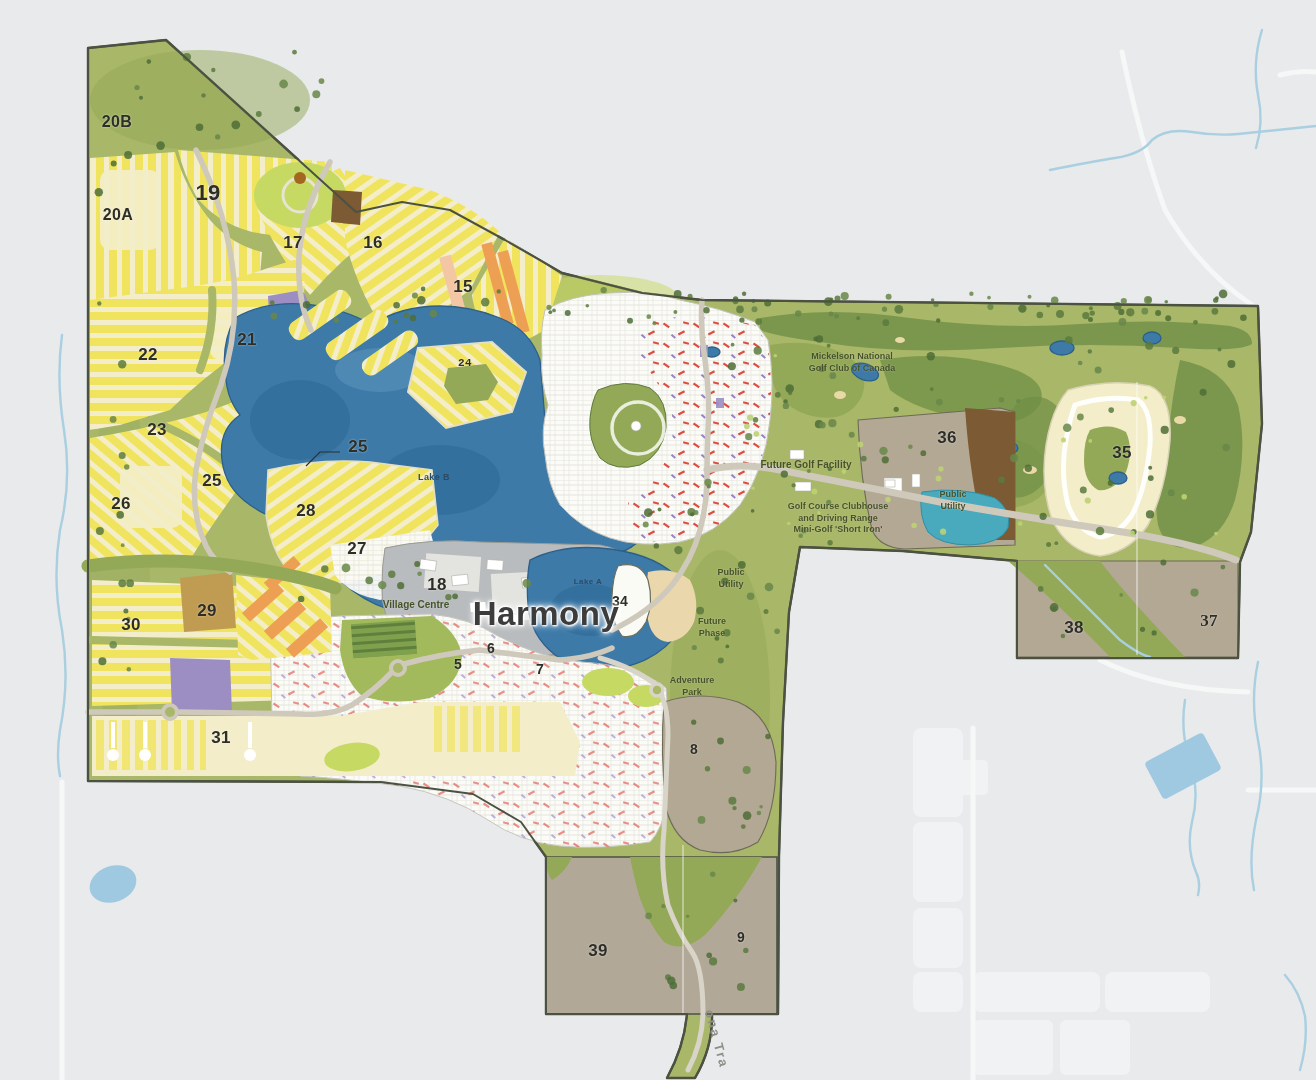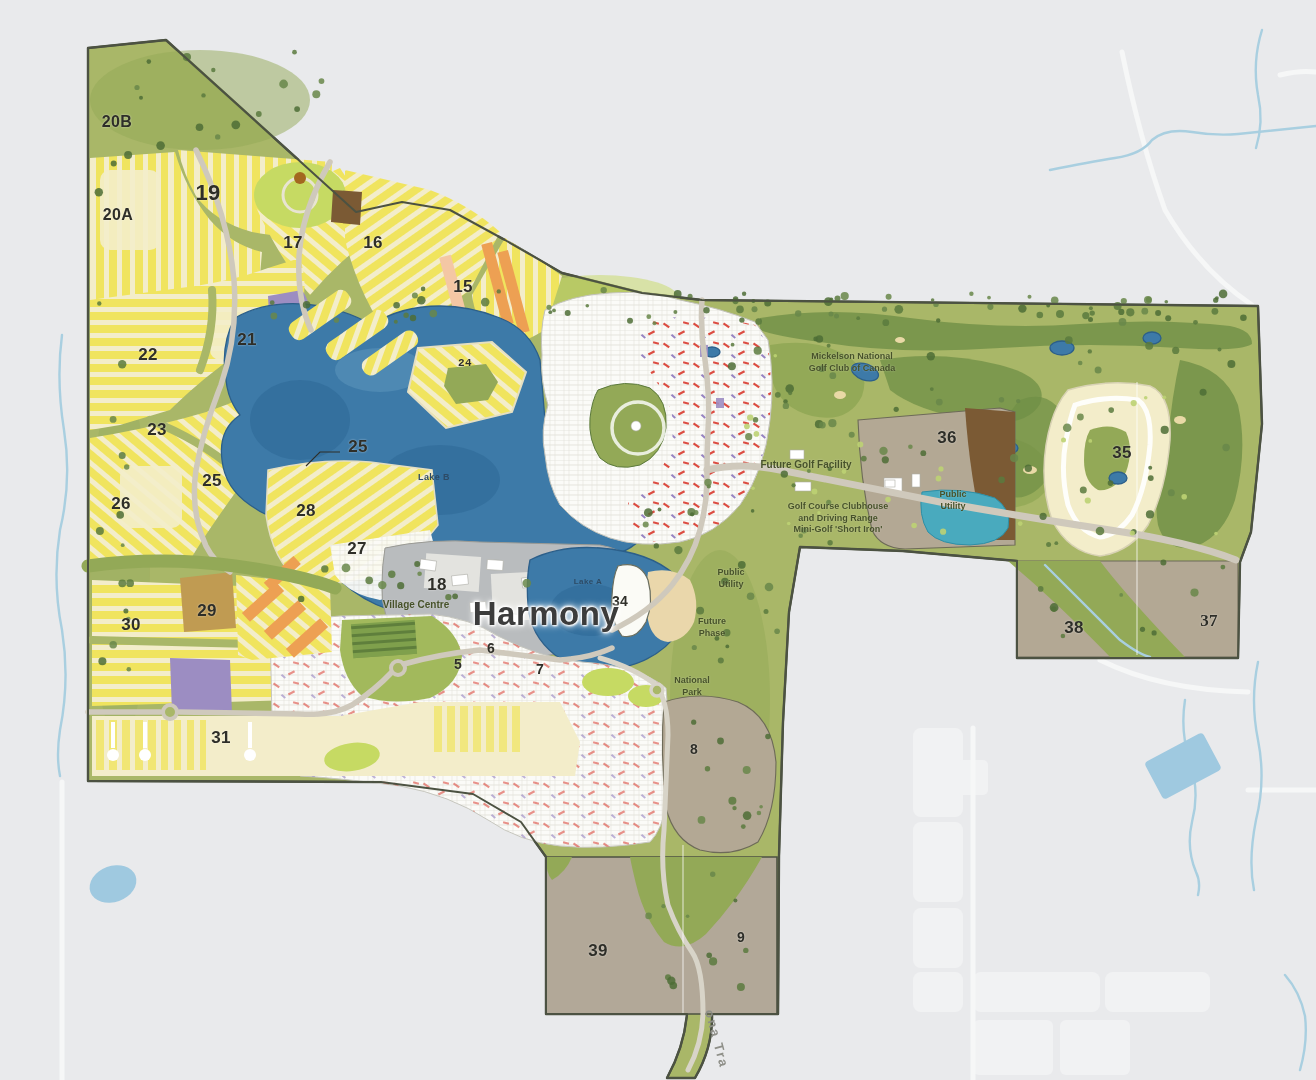--- a/index.html
+++ b/index.html
@@ -658,21 +658,21 @@
       </div>
       <div class="lbl place" style="left: 731px; top: 579px; font-size: 9px;">
         <div>Public</div>
         <div>Utility</div>
       </div>
       <div class="lbl place" style="left: 712px; top: 628px; font-size: 9px;">
         <div>Future</div>
         <div>Phase</div>
       </div>
       <div class="lbl place" style="left: 692px; top: 687px; font-size: 9px;">
-        <div>National</div>
+        <div>Adventure</div>
         <div>Park</div>
       </div>
       <div class="lbl place" style="left: 416px; top: 604px; font-size: 10px;">
         <div>Village Centre</div>
       </div>
       <div class="lbl lake" style="left: 434px; top: 477px; font-size: 9px;">Lake B</div>
       <div class="lbl lake" style="left: 588px; top: 581px; font-size: 8px;">Lake A</div>
       <div class="lbl community" style="left: 546px; top: 614px; font-size: 33px;">Harmony</div>
       <div class="lbl roadname" style="left: 717px; top: 1039px; font-size: 13px; transform: translate(-50%, -50%) rotate(75deg);">ona Tra</div>
     </div>

